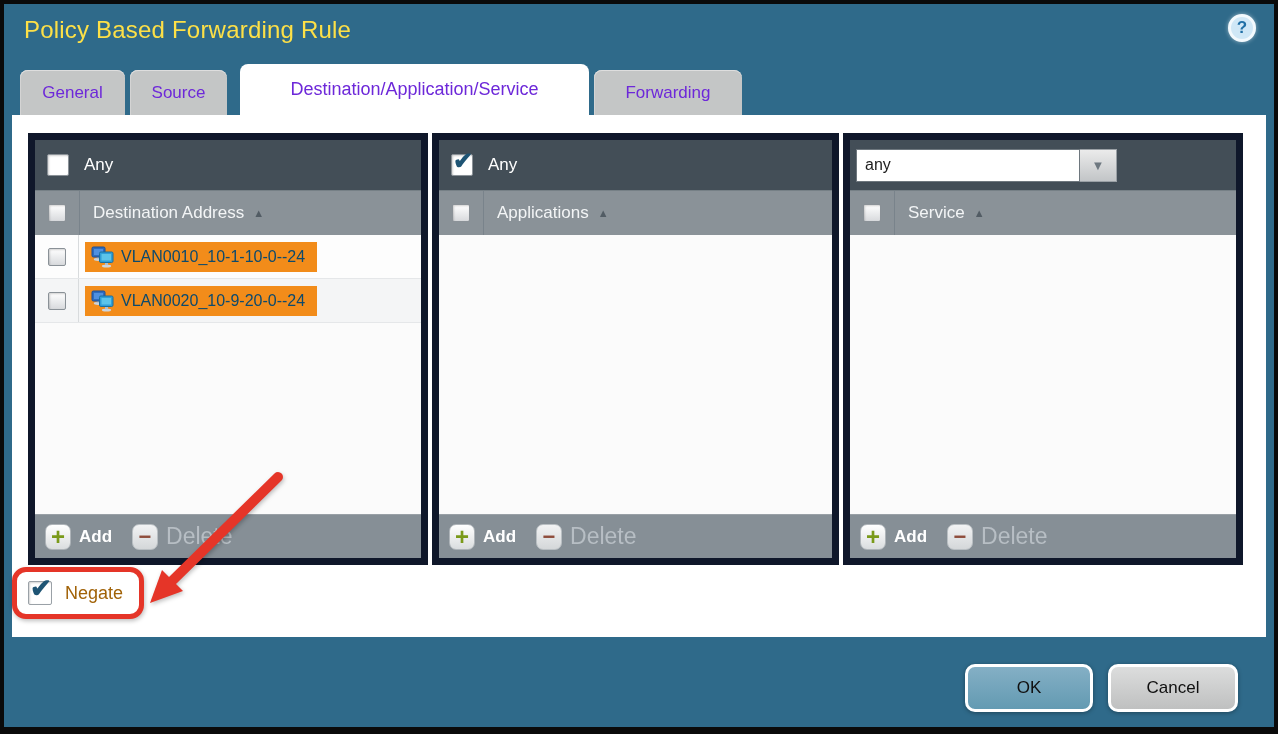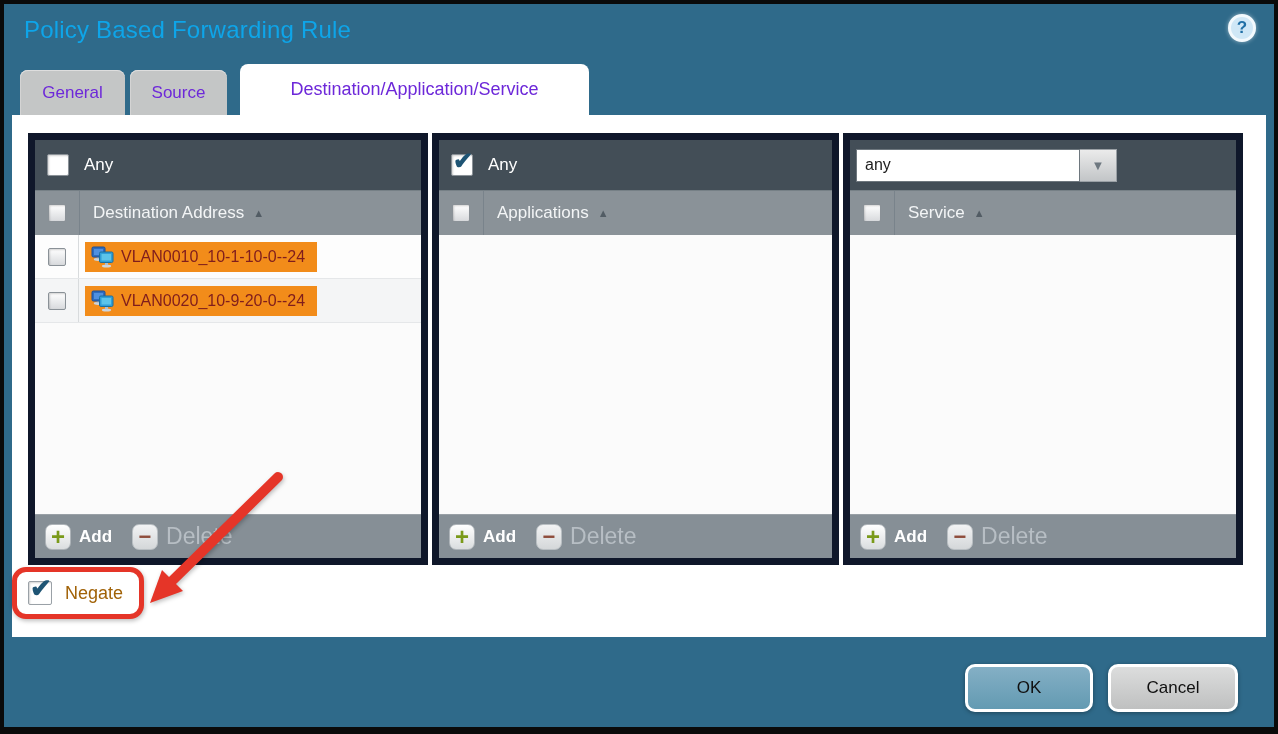--- a/index.html
+++ b/index.html
@@ -2,21 +2,21 @@
 <html><head>
 <meta charset="utf-8">
 <style>
   * { margin:0; padding:0; box-sizing:border-box; font-family:"Liberation Sans", sans-serif; }
   body { background:#ffffff; }
 
   .window { position:relative; width:1278px; height:734px; background:#0a0a0a; overflow:hidden; }
   .window-inner { position:absolute; left:4px; top:4px; width:1270px; height:723px; background:#2F6A8A; }
 
   
-  .title { position:absolute; left:24px; top:16px; font-size:24px; color:#0ea5e9; letter-spacing:0.2px; }
+  .title { position:absolute; left:24px; top:16px; font-size:24px; color:#fde047; letter-spacing:0.2px; }
   .help-icon { position:absolute; left:1228px; top:14px; width:28px; height:28px; border-radius:50%;
     background:#cfe7f6; border:3px solid #f2f9fd; color:#1f6fa6; font-size:17px; font-weight:bold;
     display:flex; align-items:center; justify-content:center; cursor:pointer;
     box-shadow:0 0 4px rgba(255,255,255,.5); }
 
   
   .tab { position:absolute; background:#C4C6C6; border-radius:8px 8px 0 0; color:#6d28d9;
     font-size:17px; display:flex; align-items:center; justify-content:center; cursor:pointer;
     box-shadow: inset 0 1px 0 #dedede, inset 1px 0 0 #d4d4d4; }
   .tab-general    { left:20px;  top:70px; width:105px; height:45px; }
@@ -42,21 +42,21 @@
   .hdr-cb-cell { width:44px; display:flex; align-items:center; justify-content:center; align-self:stretch; }
   .hdr-sep { width:1px; align-self:stretch; background:#79838B; margin-right:13px; }
   .hdr-label { color:#F3F5F6; font-size:17px; cursor:pointer; display:flex; align-items:center; }
   .sort-arrow { font-size:11px; color:#525C64; margin-left:9px; }
 
   .col-list { flex:1 1 auto; background:#FBFBFB; overflow:hidden; }
   .row { height:44px; display:flex; align-items:center; border-bottom:1px solid #E5E7E9; background:#FDFDFD; cursor:pointer; }
   .row + .row { background:#F4F5F6; }
   .row-cb-cell { width:44px; align-self:stretch; display:flex; align-items:center; justify-content:center;
     border-right:1px solid #D8DBDD; }
-  .chip { margin-left:6px; height:30px; background:#F28C1A; color:#7f1d1d; font-size:16px;
+  .chip { margin-left:6px; height:30px; background:#F28C1A; color:#0c4a6e; font-size:16px;
     display:flex; align-items:center; gap:7px; padding:0 12px 0 5px; }
 
   .col-footer { height:44px; background:#868F96; border-top:1px solid #99A0A6; display:flex; align-items:center;
     padding-left:10px; gap:20px; flex:0 0 auto; }
   .footer-btn { display:flex; align-items:center; gap:8px; cursor:pointer; }
   .icon-sq { width:26px; height:26px; border-radius:7px; background:linear-gradient(#ffffff,#dadddf);
     border:1px solid #AEB4B9; display:flex; align-items:center; justify-content:center; }
   .plus-glyph  { color:#7A9A1A; font-size:24px; font-weight:900; line-height:22px; }
   .minus-glyph { color:#8F4D3C; font-size:22px; font-weight:900; line-height:20px; }
   .add-label { color:#ffffff; font-size:17px;font-weight:bold; }
@@ -109,20 +109,21 @@
   <div class="window-inner"></div>
 
   <div class="title">Policy Based Forwarding Rule</div>
   <div class="help-icon">
     <span>?</span>
   </div>
 
   <div class="tab tab-general">General</div>
   <div class="tab tab-source">Source</div>
   <div class="tab tab-active">Destination/Application/Service</div>
+  <div class="tab tab-forwarding">Forwarding</div>
 
   <div class="content">
 
     <div class="col col-dest">
       <div class="any-bar">
         <span class="cb cb-lg">
           
         </span>
         <span class="any-label">Any</span>
       </div>

